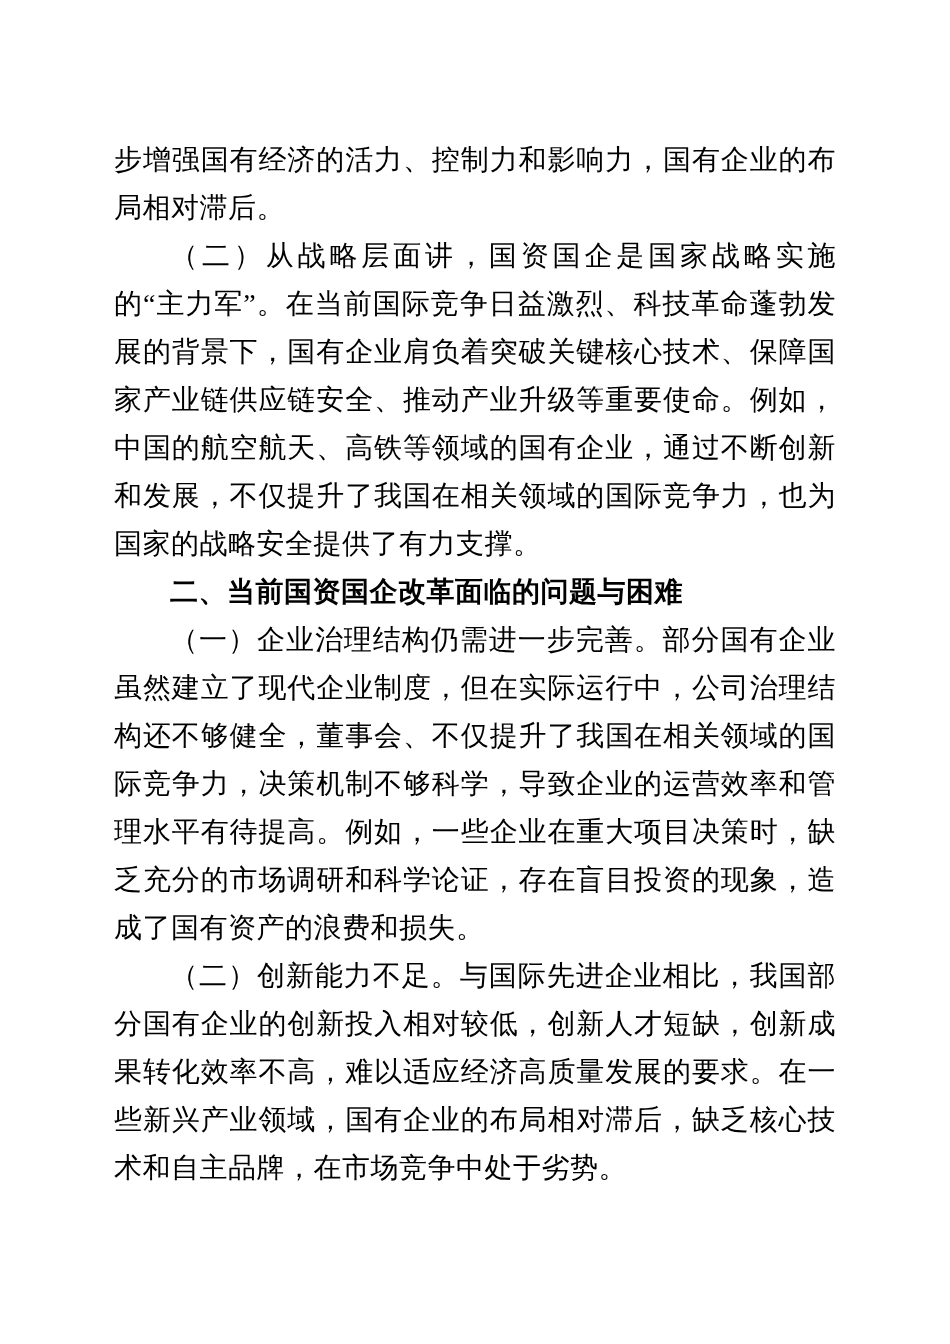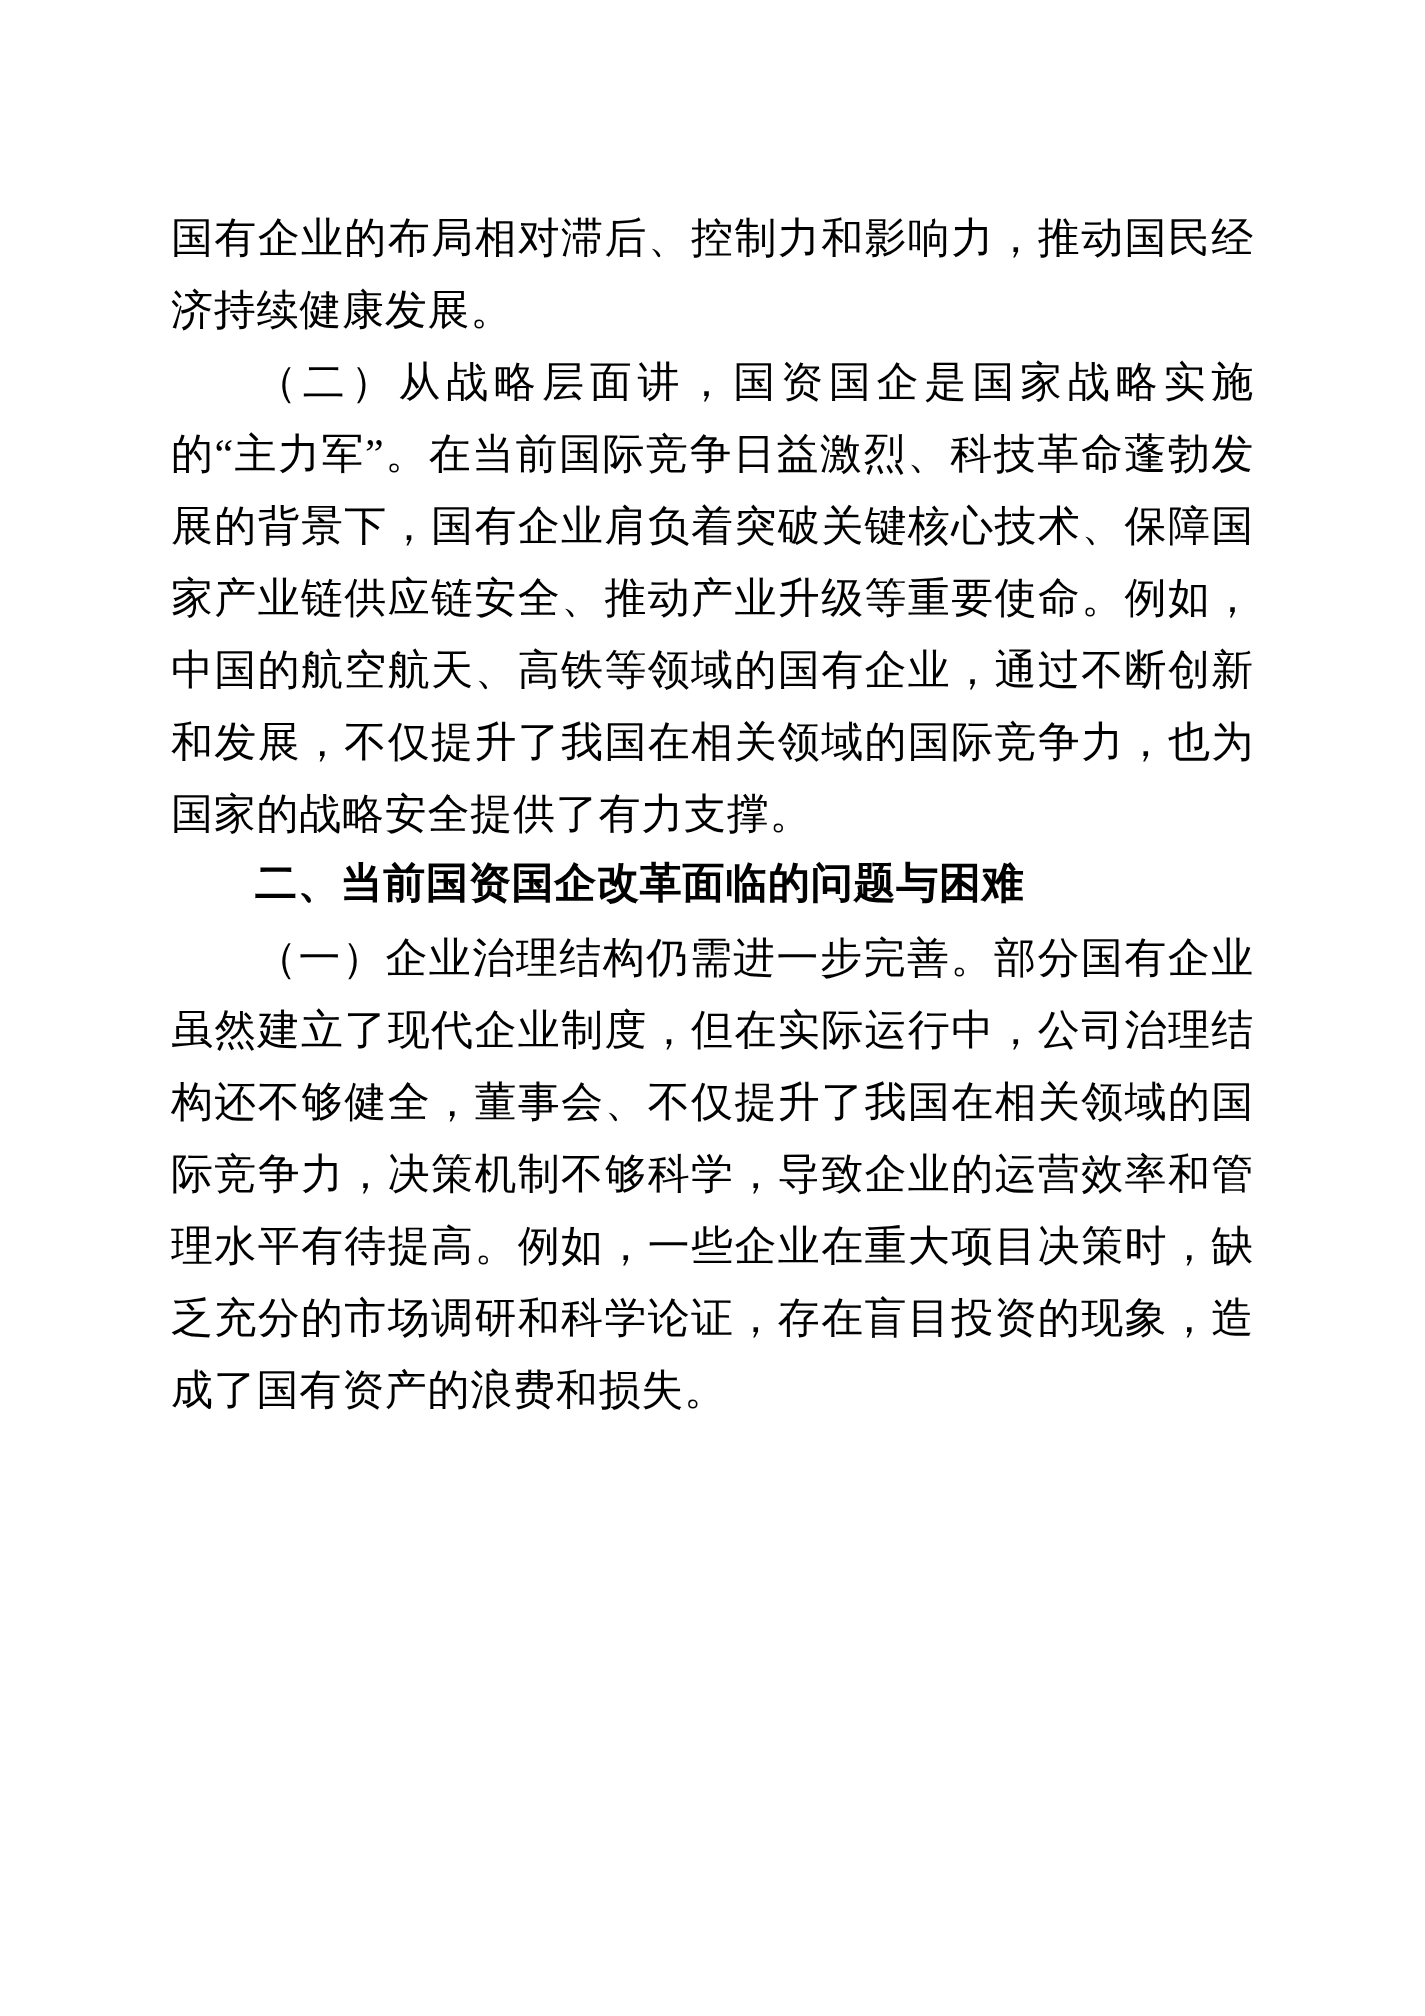--- a/index.html
+++ b/index.html
@@ -31,27 +31,28 @@
     word-break: break-all;
   }
   .doc-body p.indent {
     text-indent: 2em;
   }
   .doc-body p.no-indent {
     text-indent: 0;
   }
   .doc-body p.heading {
     font-weight: bold;
-    font-family: Liberation Mono, monospace;
+    font-family: Liberation Sans, sans-serif;
     letter-spacing: 0.5px;
   }
 </style>
 </head>
 <body>
 
 <div class="page">
   <div class="doc-body">
-      <p class="no-indent">国有企业的布局相对滞后、控制力和影响力，推动国民经济持续健康发展。</p>
+      <p class="no-indent">步增强国有经济的活力、控制力和影响力，国有企业的布局相对滞后。</p>
       <p class="indent">（二）从战略层面讲，国资国企是国家战略实施的“主力军”。在当前国际竞争日益激烈、科技革命蓬勃发展的背景下，国有企业肩负着突破关键核心技术、保障国家产业链供应链安全、推动产业升级等重要使命。例如，中国的航空航天、高铁等领域的国有企业，通过不断创新和发展，不仅提升了我国在相关领域的国际竞争力，也为国家的战略安全提供了有力支撑。</p>
       <p class="heading indent">二、当前国资国企改革面临的问题与困难</p>
       <p class="indent">（一）企业治理结构仍需进一步完善。部分国有企业虽然建立了现代企业制度，但在实际运行中，公司治理结构还不够健全，董事会、不仅提升了我国在相关领域的国际竞争力，决策机制不够科学，导致企业的运营效率和管理水平有待提高。例如，一些企业在重大项目决策时，缺乏充分的市场调研和科学论证，存在盲目投资的现象，造成了国有资产的浪费和损失。</p>
+      <p class="indent">（二）创新能力不足。与国际先进企业相比，我国部分国有企业的创新投入相对较低，创新人才短缺，创新成果转化效率不高，难以适应经济高质量发展的要求。在一些新兴产业领域，国有企业的布局相对滞后，缺乏核心技术和自主品牌，在市场竞争中处于劣势。</p>
     </div>
 </div>
 
 </body></html>

